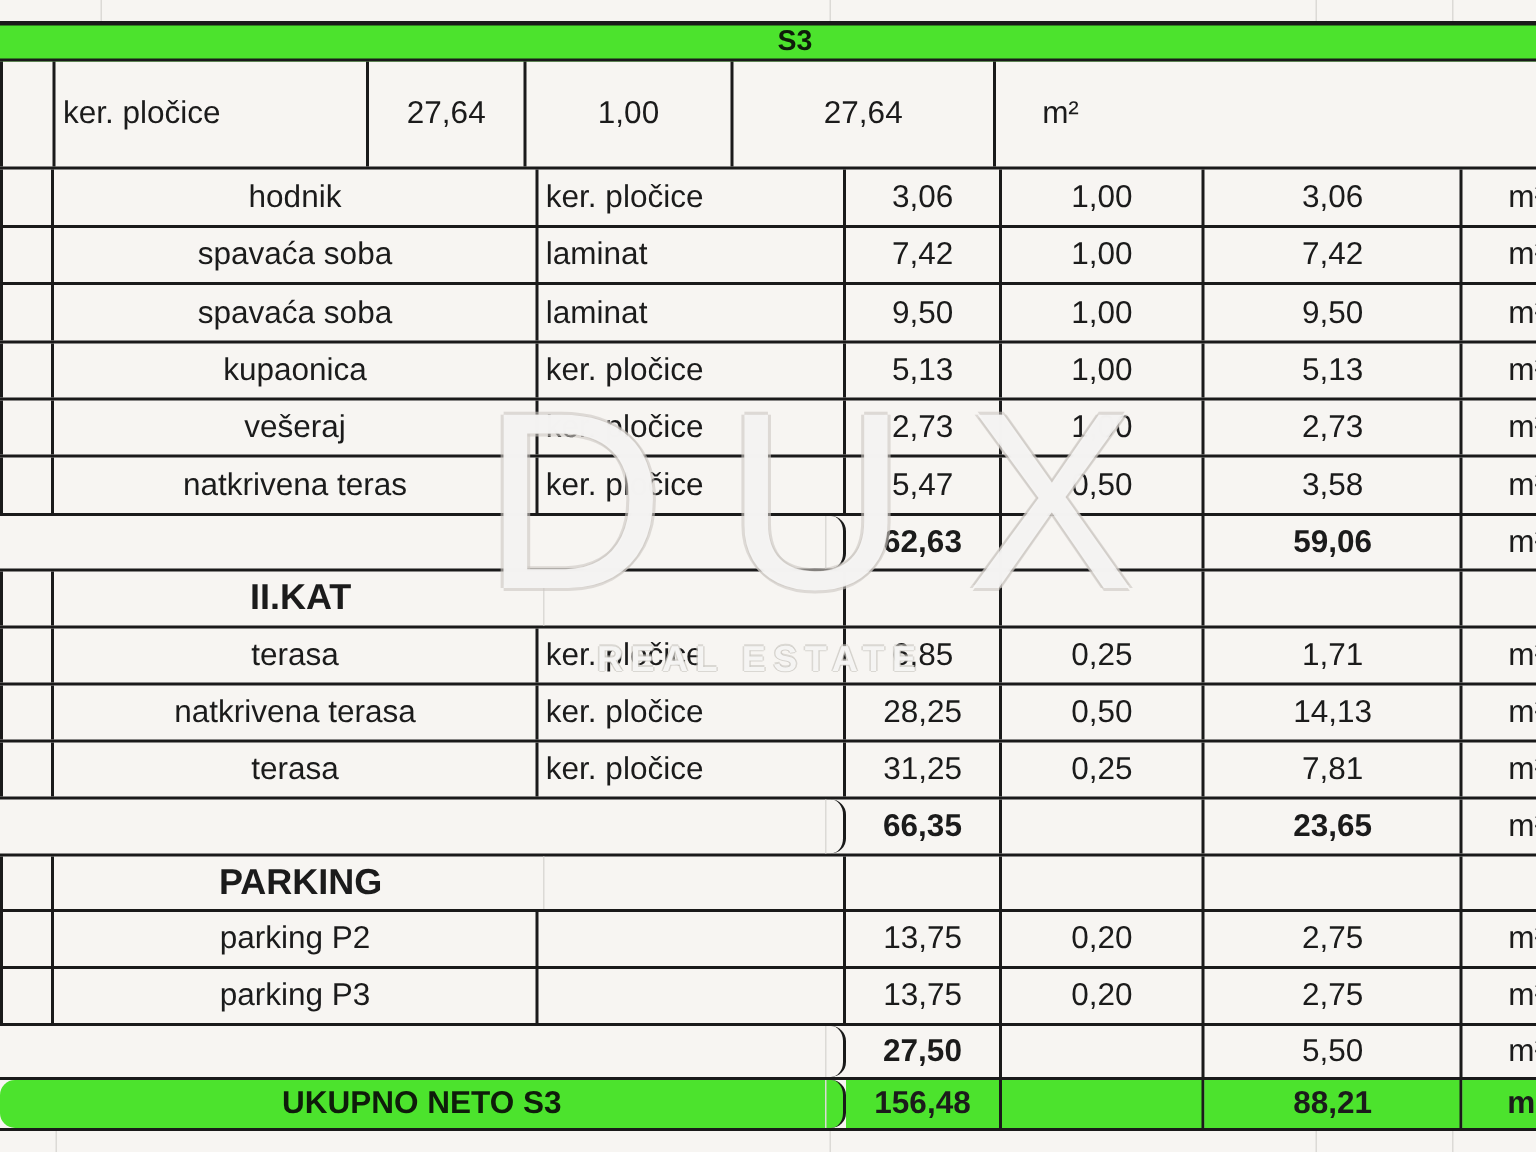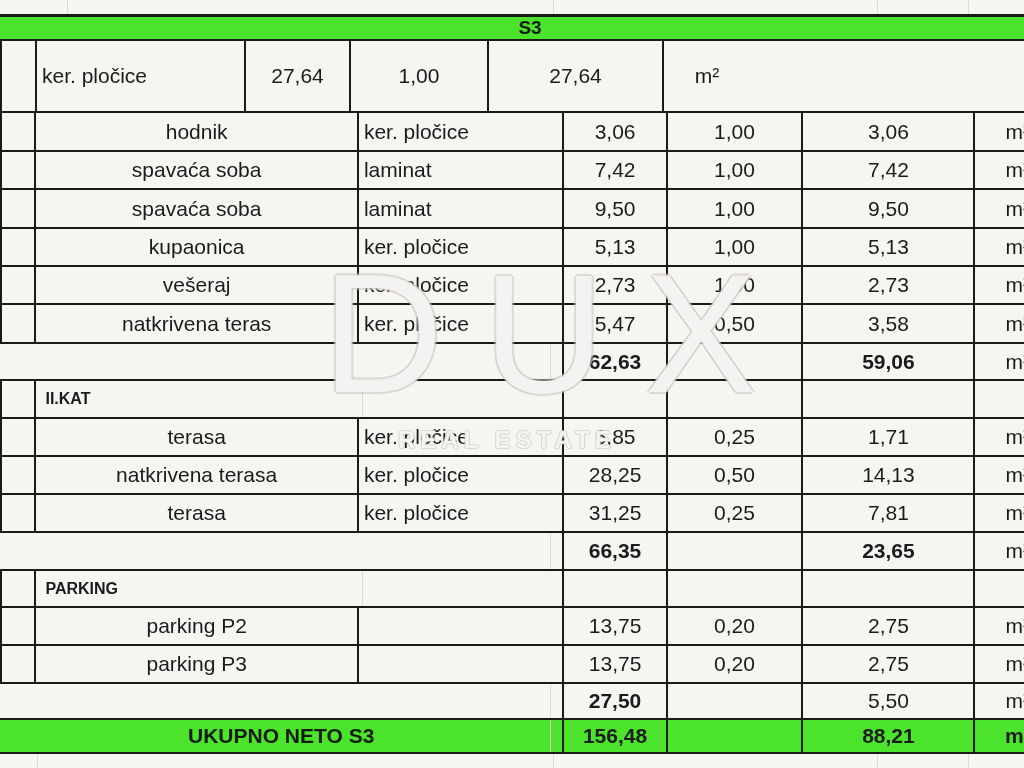--- a/index.html
+++ b/index.html
@@ -26,25 +26,25 @@
     border-right:2px solid var(--bd);font-size:21px;color:var(--ink);
     white-space:nowrap;overflow:visible;
   }
   .stub{width:37px;border-left:2px solid var(--bd);}
   .c-name{width:328px;white-space:normal;}
   .c-mat{width:209px;justify-content:flex-start;padding-left:5px;}
   .c-area{width:105px;}
   .c-coef{width:138px;}
   .c-net{width:175px;}
   .c-unit{width:86px;border-right:none;}
-  .m-left{width:574px;position:relative;}
+  .m-left{width:574px;position:relative;border-radius:10px;}
   .m-left::after{content:"";position:absolute;left:550px;top:0;bottom:0;width:1px;background:var(--faint);}
   .m-namemat{width:537px;position:relative;justify-content:flex-start;}
   .m-namemat::after{content:"";position:absolute;left:326px;top:0;bottom:0;width:1px;background:var(--faint);}
-  .sectitle{display:block;width:328px;font-weight:bold;font-size:16px;padding-left:9px;}
+  .sectitle{display:block;width:328px;text-align:center;font-weight:bold;font-size:24px;}
   .wrapspan{display:block;max-width:258px;margin:0 auto;text-align:center;line-height:1.45;}
   .bold{font-weight:bold;}
   .s3row{height:27px;border-top:3px solid var(--bd);background:var(--green);}
   .s3cell{flex:1;display:flex;align-items:center;justify-content:center;font-weight:bold;font-size:19px;color:#0e1c0a;}
   .greenbg{background:var(--green);}
   .totallabel{display:block;width:534px;text-align:center;font-weight:bold;font-size:21px;color:#0e1c0a;}
   .wm{
     position:absolute;left:322px;top:250px;z-index:5;pointer-events:none;
     font-weight:normal;font-size:168px;line-height:1;letter-spacing:40px;
     color:rgba(255,255,255,0.78);

